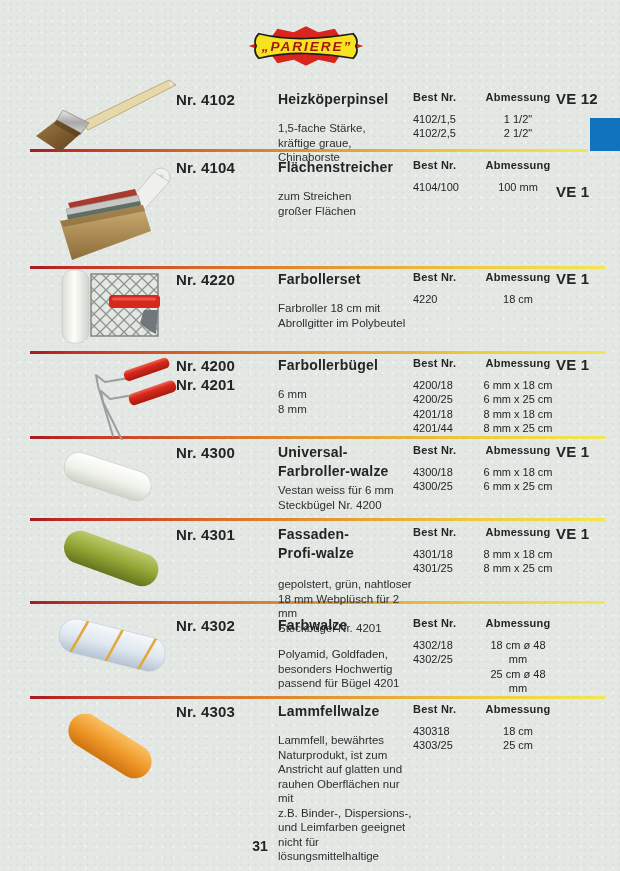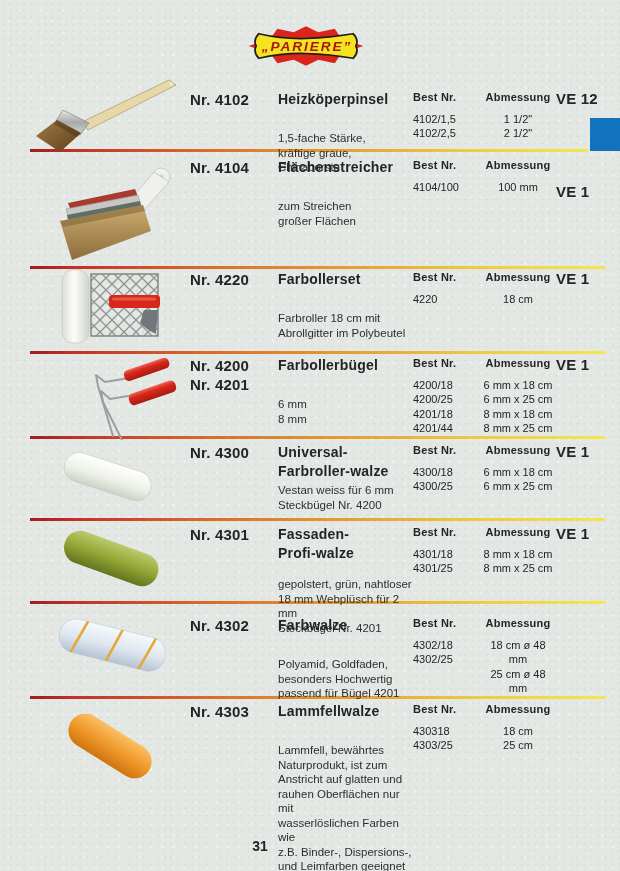--- a/index.html
+++ b/index.html
@@ -22,24 +22,24 @@
     position:absolute;left:30px;height:3px;
     background:linear-gradient(90deg,#a21c22 0%,#c43127 8%,#d96e2b 32%,#e59d32 55%,#eecb42 78%,#f2e751 100%);
   }
   
   .tab{
     position:absolute;left:590px;top:118px;width:30px;height:33px;
     background:#1173bd;
   }
   
   .row{position:absolute;left:0;width:620px;}
-  .c-nr{position:absolute;left:190px;width:86px;font-weight:bold;font-size:15px;line-height:19px;letter-spacing:.2px;}
+  .c-nr{position:absolute;left:176px;width:86px;font-weight:bold;font-size:15px;line-height:19px;letter-spacing:.2px;}
   .c-main{position:absolute;left:278px;width:134px;}
   .c-title{font-weight:bold;font-size:14px;line-height:19px;letter-spacing:.2px;}
-  .c-desc{font-size:11.5px;line-height:14.5px;margin-top:22px;color:#2e2e2e;}
+  .c-desc{font-size:11.5px;line-height:14.5px;margin-top:12px;color:#2e2e2e;}
   .c-best{position:absolute;left:413px;width:66px;font-size:11px;line-height:14.5px;}
   .c-abm{position:absolute;left:481px;width:74px;font-size:11px;line-height:14.5px;text-align:center;}
   .col-head{font-weight:bold;font-size:11px;letter-spacing:.2px;margin-bottom:7px;}
   .c-ve{position:absolute;left:556px;width:50px;font-weight:bold;font-size:15px;letter-spacing:.2px;}
   .pagenum{position:absolute;left:240px;top:838px;width:40px;text-align:center;font-weight:bold;font-size:14px;}
   svg{display:block;}
 </style>
 </head>
 <body>
 
@@ -390,21 +390,20 @@
     <div class="c-nr">
         <div>Nr. 4303</div>
       </div>
     <div class="c-main">
       <div class="c-title">Lammfellwalze</div>
       <div class="c-desc">
         <div>Lammfell, bewährtes</div>
         <div>Naturprodukt, ist zum</div>
         <div>Anstricht auf glatten und</div>
         <div>rauhen Oberflächen nur mit</div>
-        <div>wasserlöslichen Farben wie</div>
         <div>z.B. Binder-, Dispersions-,</div>
         <div>und Leimfarben geeignet</div>
         <div>nicht für lösungsmittelhaltige</div>
 
       </div>
     </div>
     <div class="c-best">
       <div class="col-head">Best Nr.</div>
       <div>430318</div>
       <div>4303/25</div>

